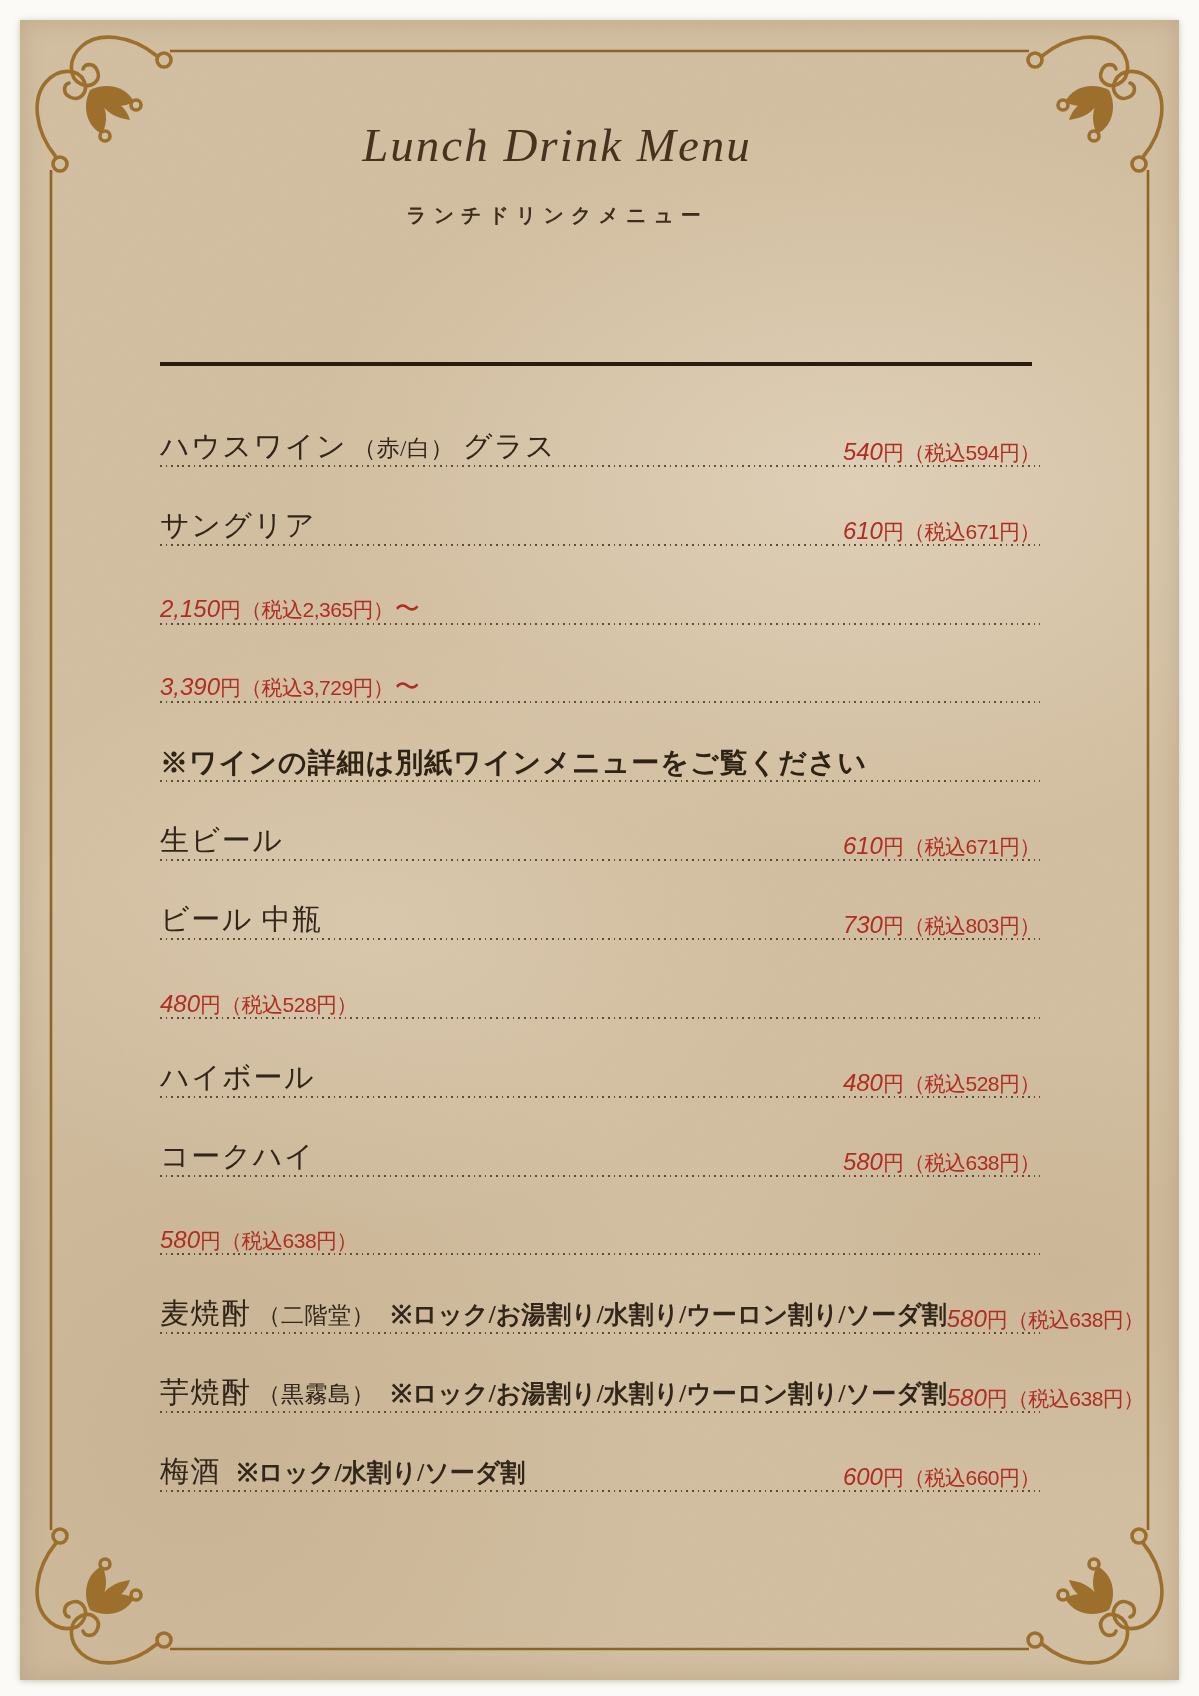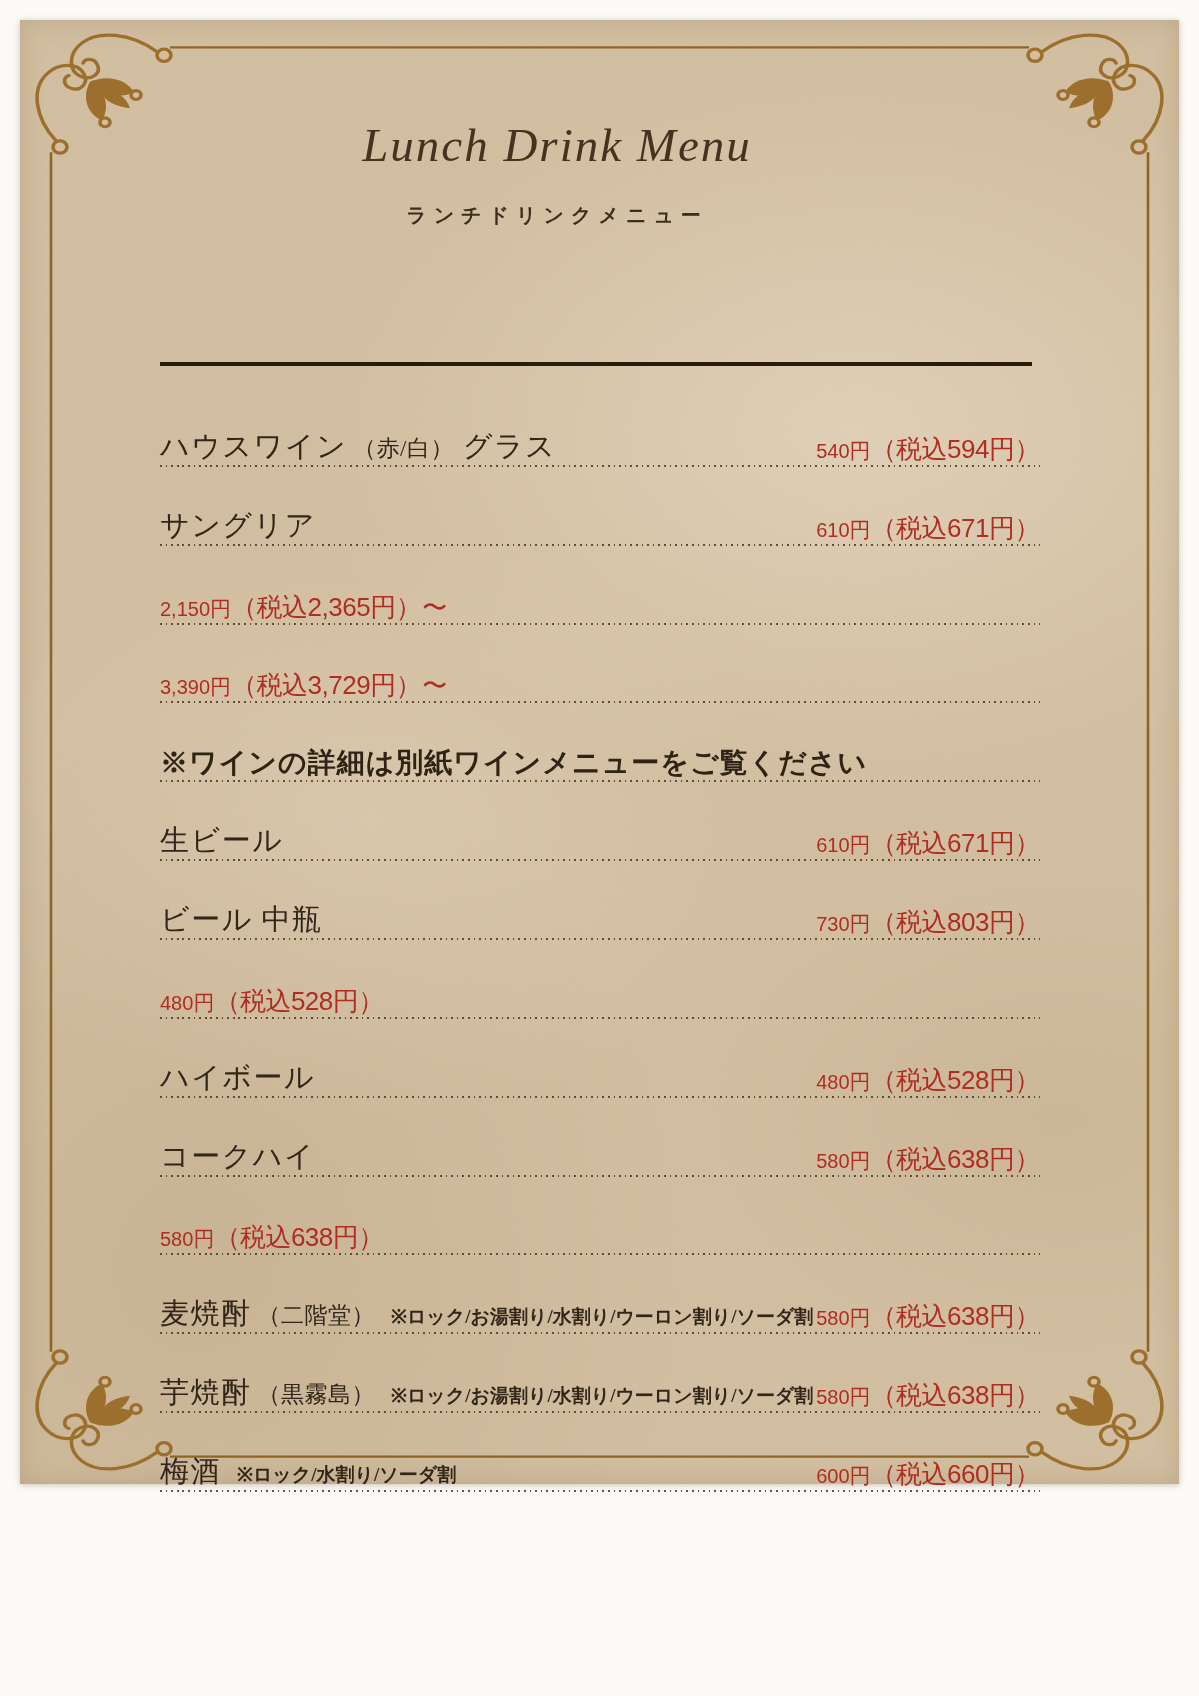--- a/index.html
+++ b/index.html
@@ -4,21 +4,21 @@
 <style>
   html,body{margin:0;padding:0;}
   body{
     width:1199px;height:1696px;
     background:#fbfaf7;
     overflow:hidden;
     font-family:"Liberation Serif","DejaVu Serif",serif;
     position:relative;
   }
   .paper{
-    position:absolute;left:20px;top:20px;width:1159px;height:1464px;
+    position:absolute;left:20px;top:20px;width:1159px;height:1660px;
     background:
       radial-gradient(900px 600px at 72% 28%, rgba(255,250,238,.30), transparent 62%),
       radial-gradient(700px 500px at 30% 55%, rgba(255,248,235,.18), transparent 60%),
       radial-gradient(800px 900px at 15% 85%, rgba(120,92,52,.10), transparent 62%),
       radial-gradient(600px 400px at 90% 75%, rgba(125,98,58,.08), transparent 60%),
       var(--paper,#d3bfa1);
     box-shadow:0 1px 6px rgba(90,70,40,.30), inset 0 0 24px rgba(118,94,58,.22);
   }
   .texture{position:absolute;inset:0;width:100%;height:100%;opacity:.5;pointer-events:none;}
   .frame{position:absolute;inset:0;width:100%;height:100%;pointer-events:none;}
@@ -41,29 +41,29 @@
   .rows{position:absolute;left:140px;top:368px;width:880px;}
   .row{position:relative;height:78.86px;display:flex;align-items:flex-end;justify-content:space-between;}
   .row::after{
     content:"";position:absolute;left:0;right:0;bottom:0;height:2px;
     background:repeating-linear-gradient(to right,#4a3822 0 1.7px,transparent 1.7px 5.6px);
     opacity:.85;
   }
   .name-cell{color:var(--ink,#32261a);white-space:nowrap;}
   .item-name{font-size:29px;letter-spacing:1.5px;}
   .item-detail{font-size:23px;letter-spacing:.5px;margin-left:6px;}
-  .item-note{font-size:19px;letter-spacing:0;margin-left:16px;font-weight:600;}
+  .item-note{font-size:25px;letter-spacing:0;margin-left:16px;font-weight:600;}
   .price-cell{
     display:flex;align-items:baseline;white-space:nowrap;
     color:var(--price,#b02d22);
     font-family:"Liberation Sans","DejaVu Sans",sans-serif;
   }
-  .price-amount{font-size:20px;}
+  .price-amount{font-size:24px;font-style:italic;}
   .price-unit{font-size:21px;}
-  .price-tax{font-size:26px;letter-spacing:-0.5px;}
+  .price-tax{font-size:21px;letter-spacing:-0.5px;}
   .price-suffix{font-size:25px;margin-left:1px;}
   .note-row .note-text{
     font-size:28px;letter-spacing:1px;color:#2e2315;font-weight:700;
   }
 </style>
 </head>
 <body>
 
 <div class="paper">
 

